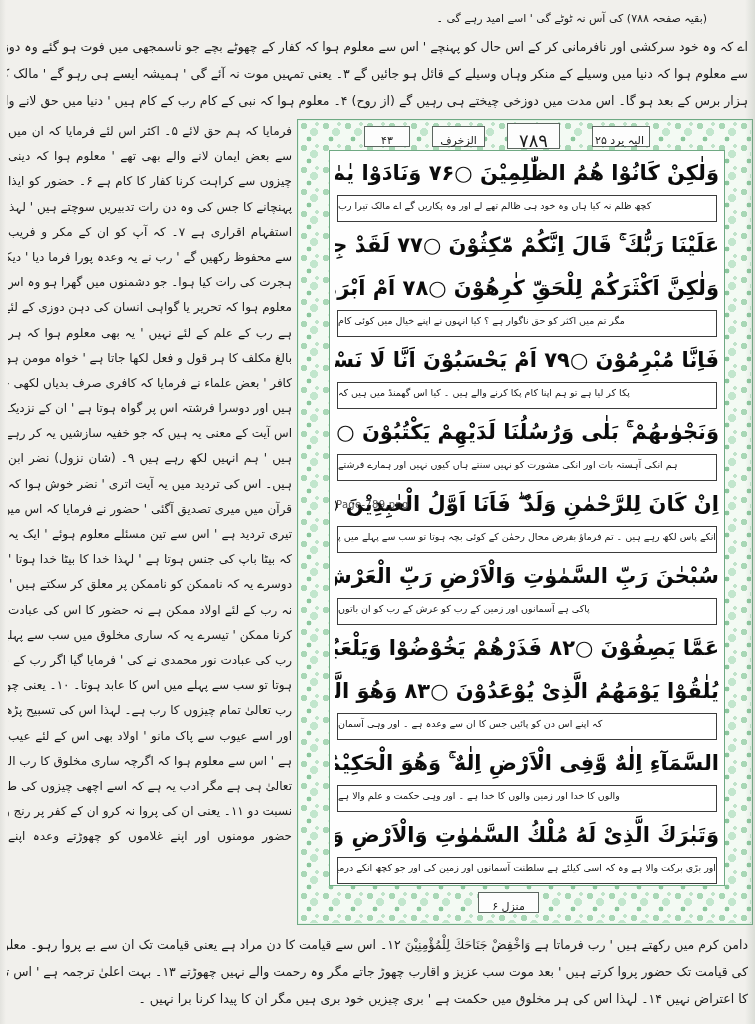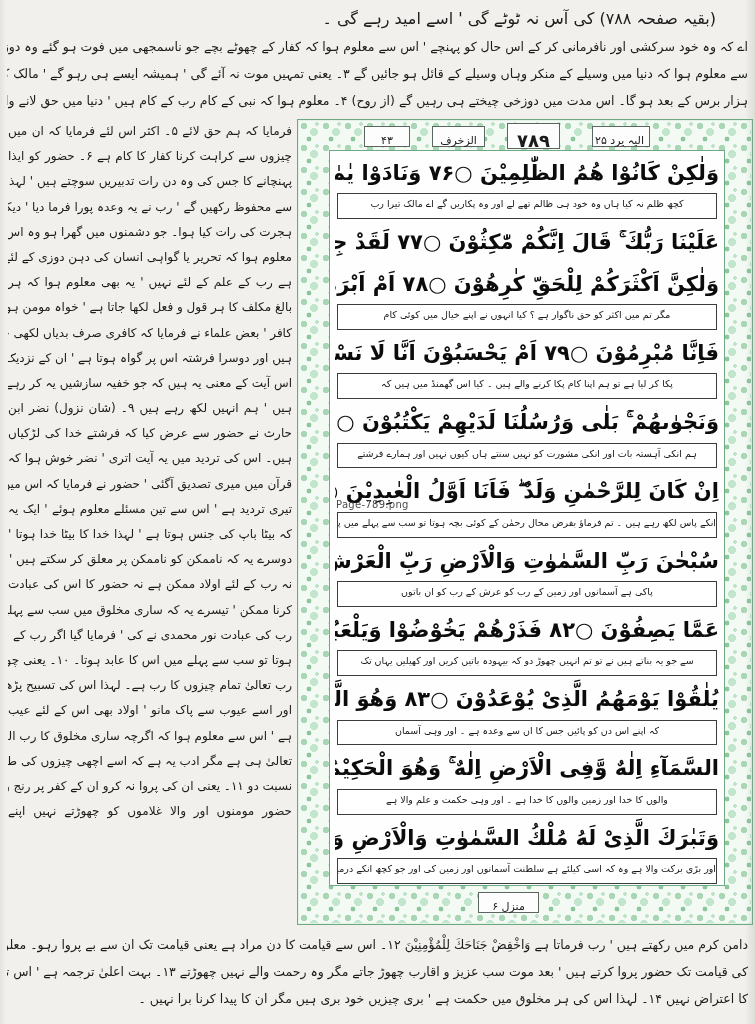--- a/index.html
+++ b/index.html
@@ -12,22 +12,22 @@
   #page::after{content:"";position:absolute;right:0;top:0;width:10px;height:100%;
     background:linear-gradient(to right,transparent,rgba(140,155,140,.22));pointer-events:none;}
   #page::before{content:"";position:absolute;left:0;top:0;width:6px;height:100%;
     background:linear-gradient(to left,transparent,rgba(120,130,120,.12));pointer-events:none;}
   #page{position:absolute;inset:0;}
 
   .urdu{direction:rtl;unicode-bidi:plaintext;}
   .jline{height:26px;line-height:26px;white-space:nowrap;overflow:hidden;
          text-align:justify;text-align-last:justify;}
 
-  #top-note{position:absolute;top:7px;right:39px;width:430px;height:24px;line-height:24px;
-    font-size:16px;text-align:right;white-space:nowrap;}
+  #top-note{position:absolute;top:7px;right:48px;width:430px;height:24px;line-height:24px;
+    font-size:11px;text-align:right;white-space:nowrap;}
 
   #top-para{position:absolute;top:33px;left:7px;right:7px;font-size:12.5px;}
   #top-para .jline{height:27px;line-height:27px;}
 
   #left-col{position:absolute;top:119px;left:8px;width:284px;font-size:12px;}
   #left-col .jline{height:25.2px;line-height:25.2px;}
 
   
   #frame{position:absolute;left:297px;top:119px;width:456px;height:806px;
     box-sizing:border-box;border:1px solid #6fa983;
@@ -41,29 +41,29 @@
     box-shadow:inset 0 0 0 1px #e3f2e6;
   }
   #inner{position:absolute;left:31px;right:27px;top:30px;bottom:38px;
     background:#fefefe;border:1px solid #6fa983;box-sizing:border-box;
     display:flex;flex-direction:column;padding:0 5px;overflow:hidden;}
 
   .qline{white-space:nowrap;overflow:hidden;}
   .t-arabic{height:45px;line-height:45px;font-size:21px;font-weight:bold;color:#0c0c0c;
     text-align:justify;text-align-last:justify;}
   .t-urdu{height:28px;line-height:19px;font-size:9.5px;color:#161616;
-    border:1px solid #3c3c3c;background:#fff;text-align:center;margin:1px 2px;box-sizing:border-box;}
+    border:1px solid #3c3c3c;background:#fff;text-align:left;margin:1px 2px;box-sizing:border-box;}
 
   .hbox{position:absolute;height:21px;line-height:20px;background:#fdfdfd;
     border:1px solid #5c6660;box-sizing:border-box;text-align:center;
     font-size:11px;white-space:nowrap;padding:4px 5px;}
   #box-surah-num{top:6px;left:66px;width:46px;}
   #box-surah{top:6px;left:134px;width:53px;}
   #box-page{top:3px;left:209px;width:53px;height:26px;line-height:25px;
-    font-size:18px;font-weight:bold;letter-spacing:2px;}
+    font-size:18px;font-weight:normal;letter-spacing:2px;}
   #box-juz{top:6px;left:294px;width:58px;}
   #box-manzil{top:772px;left:180px;width:61px;}
 
   #watermark{position:absolute;left:336px;top:499px;font-size:10px;color:#2b2b2b;
     direction:ltr;letter-spacing:.3px;opacity:.85;}
 
   #bottom-para{position:absolute;top:931px;left:7px;right:7px;font-size:12.5px;}
   #bottom-para .jline{height:27px;line-height:27px;}
   #bottom-para .jline:last-child{text-align-last:right;}
 </style>
@@ -80,46 +80,47 @@
 
       <div class="jline urdu">سے معلوم ہوا کہ دنیا میں وسیلے کے منکر وہاں وسیلے کے قائل ہو جائیں گے ۳۔ یعنی تمہیں موت نہ آئے گی ' ہمیشہ ایسے ہی رہو گے ' مالک کی طرف سے یہ جواب ایک</div>
 
       <div class="jline urdu">ہزار برس کے بعد ہو گا۔ اس مدت میں دوزخی چیختے ہی رہیں گے (از روح) ۴۔ معلوم ہوا کہ نبی کے کام رب کے کام ہیں ' دنیا میں حق لانے والے نبی ہیں مگر رب نے</div>
     </div>
 
   <div id="left-col">
 
       <div class="jline urdu">فرمایا کہ ہم حق لائے ۵۔ اکثر اس لئے فرمایا کہ ان میں</div>
 
+      <div class="jline urdu">سے بعض ایمان لانے والے بھی تھے ' معلوم ہوا کہ دینی</div>
 
       <div class="jline urdu">چیزوں سے کراہت کرنا کفار کا کام ہے ۶۔ حضور کو ایذا</div>
 
       <div class="jline urdu">پہنچانے کا جس کی وہ دن رات تدبیریں سوچتے ہیں ' لہذا یہ</div>
 
+      <div class="jline urdu">استفہام اقراری ہے ۷۔ کہ آپ کو ان کے مکر و فریب</div>
 
       <div class="jline urdu">سے محفوظ رکھیں گے ' رب نے یہ وعدہ پورا فرما دیا ' دیکھو</div>
 
       <div class="jline urdu">ہجرت کی رات کیا ہوا۔ جو دشمنوں میں گھرا ہو وہ اس آیت</div>
 
 
       <div class="jline urdu">معلوم ہوا کہ تحریر یا گواہی انسان کی دہن دوزی کے لئے</div>
 
       <div class="jline urdu">ہے رب کے علم کے لئے نہیں ' یہ بھی معلوم ہوا کہ ہر</div>
 
       <div class="jline urdu">بالغ مکلف کا ہر قول و فعل لکھا جاتا ہے ' خواہ مومن ہو یا</div>
 
       <div class="jline urdu">کافر ' بعض علماء نے فرمایا کہ کافری صرف بدیاں لکھی جاتی</div>
 
       <div class="jline urdu">ہیں اور دوسرا فرشتہ اس پر گواہ ہوتا ہے ' ان کے نزدیک</div>
 
       <div class="jline urdu">اس آیت کے معنی یہ ہیں کہ جو خفیہ سازشیں یہ کر رہے</div>
 
       <div class="jline urdu">ہیں ' ہم انہیں لکھ رہے ہیں ۹۔ (شان نزول) نضر ابن</div>
 
-      <div class="jline urdu">حارث نے حضور سے عرض کیا کہ فرشتے خدا کی لڑکیاں</div>
 
       <div class="jline urdu">ہیں۔ اس کی تردید میں یہ آیت اتری ' نضر خوش ہوا کہ</div>
 
       <div class="jline urdu">قرآن میں میری تصدیق آگئی ' حضور نے فرمایا کہ اس میں</div>
 
       <div class="jline urdu">تیری تردید ہے ' اس سے تین مسئلے معلوم ہوئے ' ایک یہ</div>
 
       <div class="jline urdu">کہ بیٹا باپ کی جنس ہوتا ہے ' لہذا خدا کا بیٹا خدا ہوتا '</div>
 
       <div class="jline urdu">دوسرے یہ کہ ناممکن کو ناممکن پر معلق کر سکتے ہیں ' دیکھو</div>
@@ -136,21 +137,21 @@
 
       <div class="jline urdu">اور اسے عیوب سے پاک مانو ' اولاد بھی اس کے لئے عیب</div>
 
       <div class="jline urdu">ہے ' اس سے معلوم ہوا کہ اگرچہ ساری مخلوق کا رب اللہ</div>
 
       <div class="jline urdu">تعالیٰ ہی ہے مگر ادب یہ ہے کہ اسے اچھی چیزوں کی طرف</div>
 
       <div class="jline urdu">نسبت دو ۱۱۔ یعنی ان کی پروا نہ کرو ان کے کفر پر رنج و غم</div>
 
 
-      <div class="jline urdu">حضور مومنوں اور والا غلاموں کو چھوڑتے نہیں اپنے</div>
+      <div class="jline urdu">حضور مومنوں اور اپنے غلاموں کو چھوڑتے وعدہ اپنے</div>
     </div>
 
   <div id="frame">
     <div class="hbox" id="box-surah-num">۴۳</div>
     <div class="hbox" id="box-surah">الزخرف</div>
     <div class="hbox" id="box-page">۷۸۹</div>
     <div class="hbox" id="box-juz">الیہ یرد ۲۵</div>
 
     <div id="inner">
 
@@ -176,21 +177,20 @@
         <div class="qline urdu t-arabic">اِنْ كَانَ لِلرَّحْمٰنِ وَلَدٌ ۖ فَاَنَا اَوَّلُ الْعٰبِدِيْنَ ○۸۱</div>
 
         <div class="qline urdu t-urdu">انکے پاس لکھ رہے ہیں ۔ تم فرماؤ بفرض محال رحمٰن کے کوئی بچہ ہوتا تو سب سے پہلے میں پوجتا</div>
 
         <div class="qline urdu t-arabic">سُبْحٰنَ رَبِّ السَّمٰوٰتِ وَالْاَرْضِ رَبِّ الْعَرْشِ</div>
 
         <div class="qline urdu t-urdu">پاکی ہے آسمانوں اور زمین کے رب کو عرش کے رب کو ان باتوں</div>
 
         <div class="qline urdu t-arabic">عَمَّا يَصِفُوْنَ ○۸۲ فَذَرْهُمْ يَخُوْضُوْا وَيَلْعَبُوْا حَتّٰى</div>
 
-        <div class="qline urdu t-urdu">سے جو یہ بناتے ہیں نے تو تم انہیں چھوڑ دو کہ بیہودہ باتیں کریں اور کھیلیں یہاں تک</div>
 
         <div class="qline urdu t-arabic">يُلٰقُوْا يَوْمَهُمُ الَّذِىْ يُوْعَدُوْنَ ○۸۳ وَهُوَ الَّذِىْ فِى</div>
 
         <div class="qline urdu t-urdu">کہ اپنے اس دن کو پائیں جس کا ان سے وعدہ ہے ۔ اور وہی آسمان</div>
 
         <div class="qline urdu t-arabic">السَّمَآءِ اِلٰهٌ وَّفِى الْاَرْضِ اِلٰهٌ ۚ وَهُوَ الْحَكِيْمُ الْعَلِيْمُ ○۸۴</div>
 
         <div class="qline urdu t-urdu">والوں کا خدا اور زمین والوں کا خدا ہے ۔ اور وہی حکمت و علم والا ہے</div>
 
         <div class="qline urdu t-arabic">وَتَبٰرَكَ الَّذِىْ لَهُ مُلْكُ السَّمٰوٰتِ وَالْاَرْضِ وَمَا</div>

